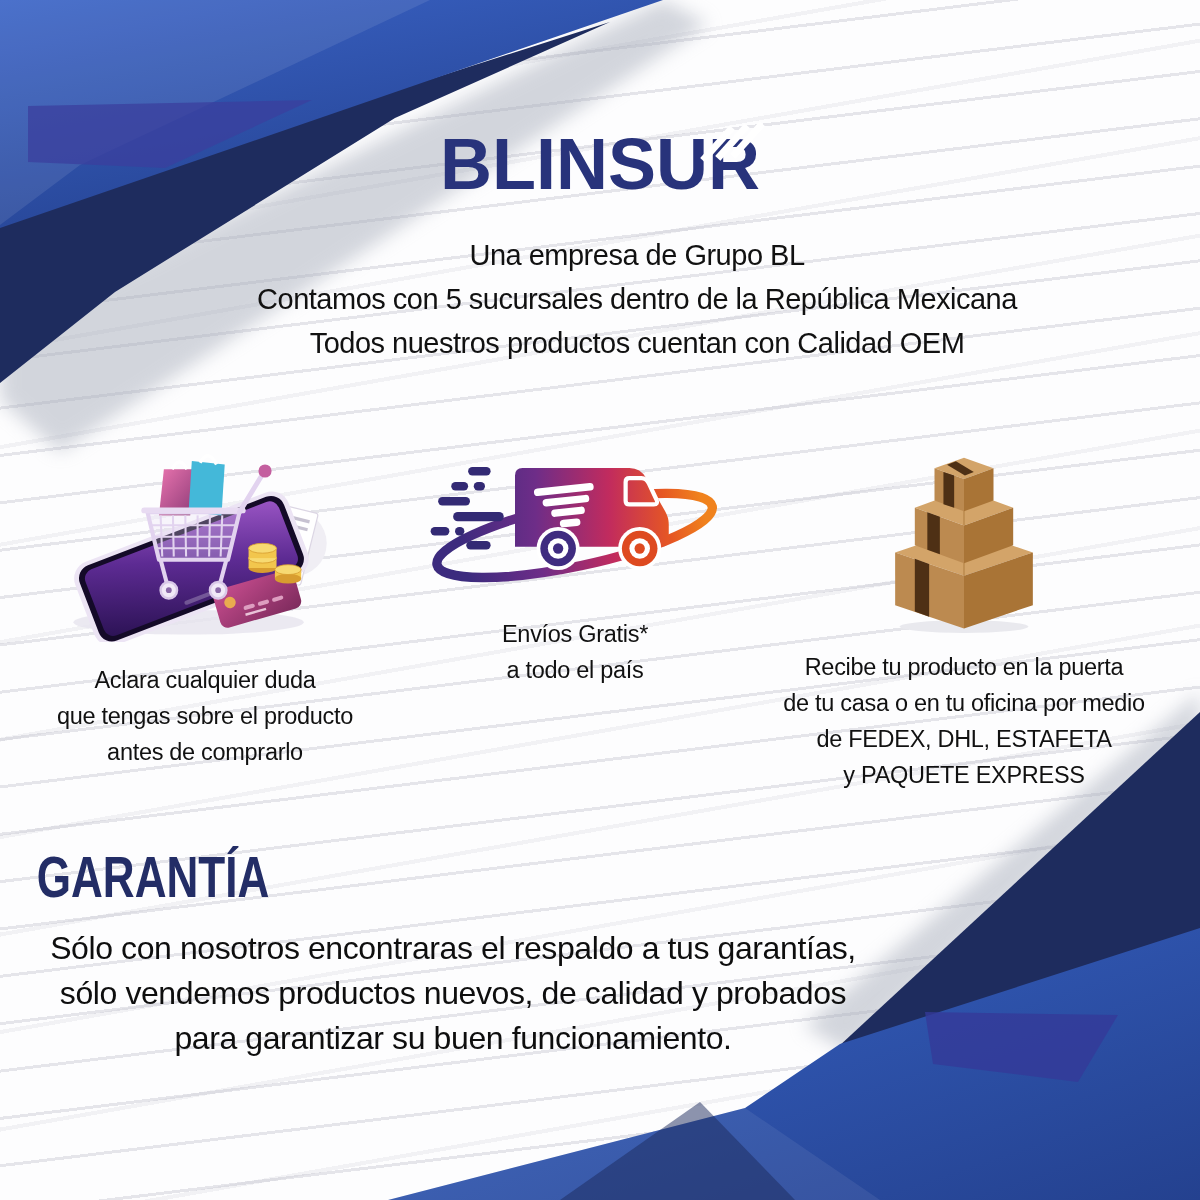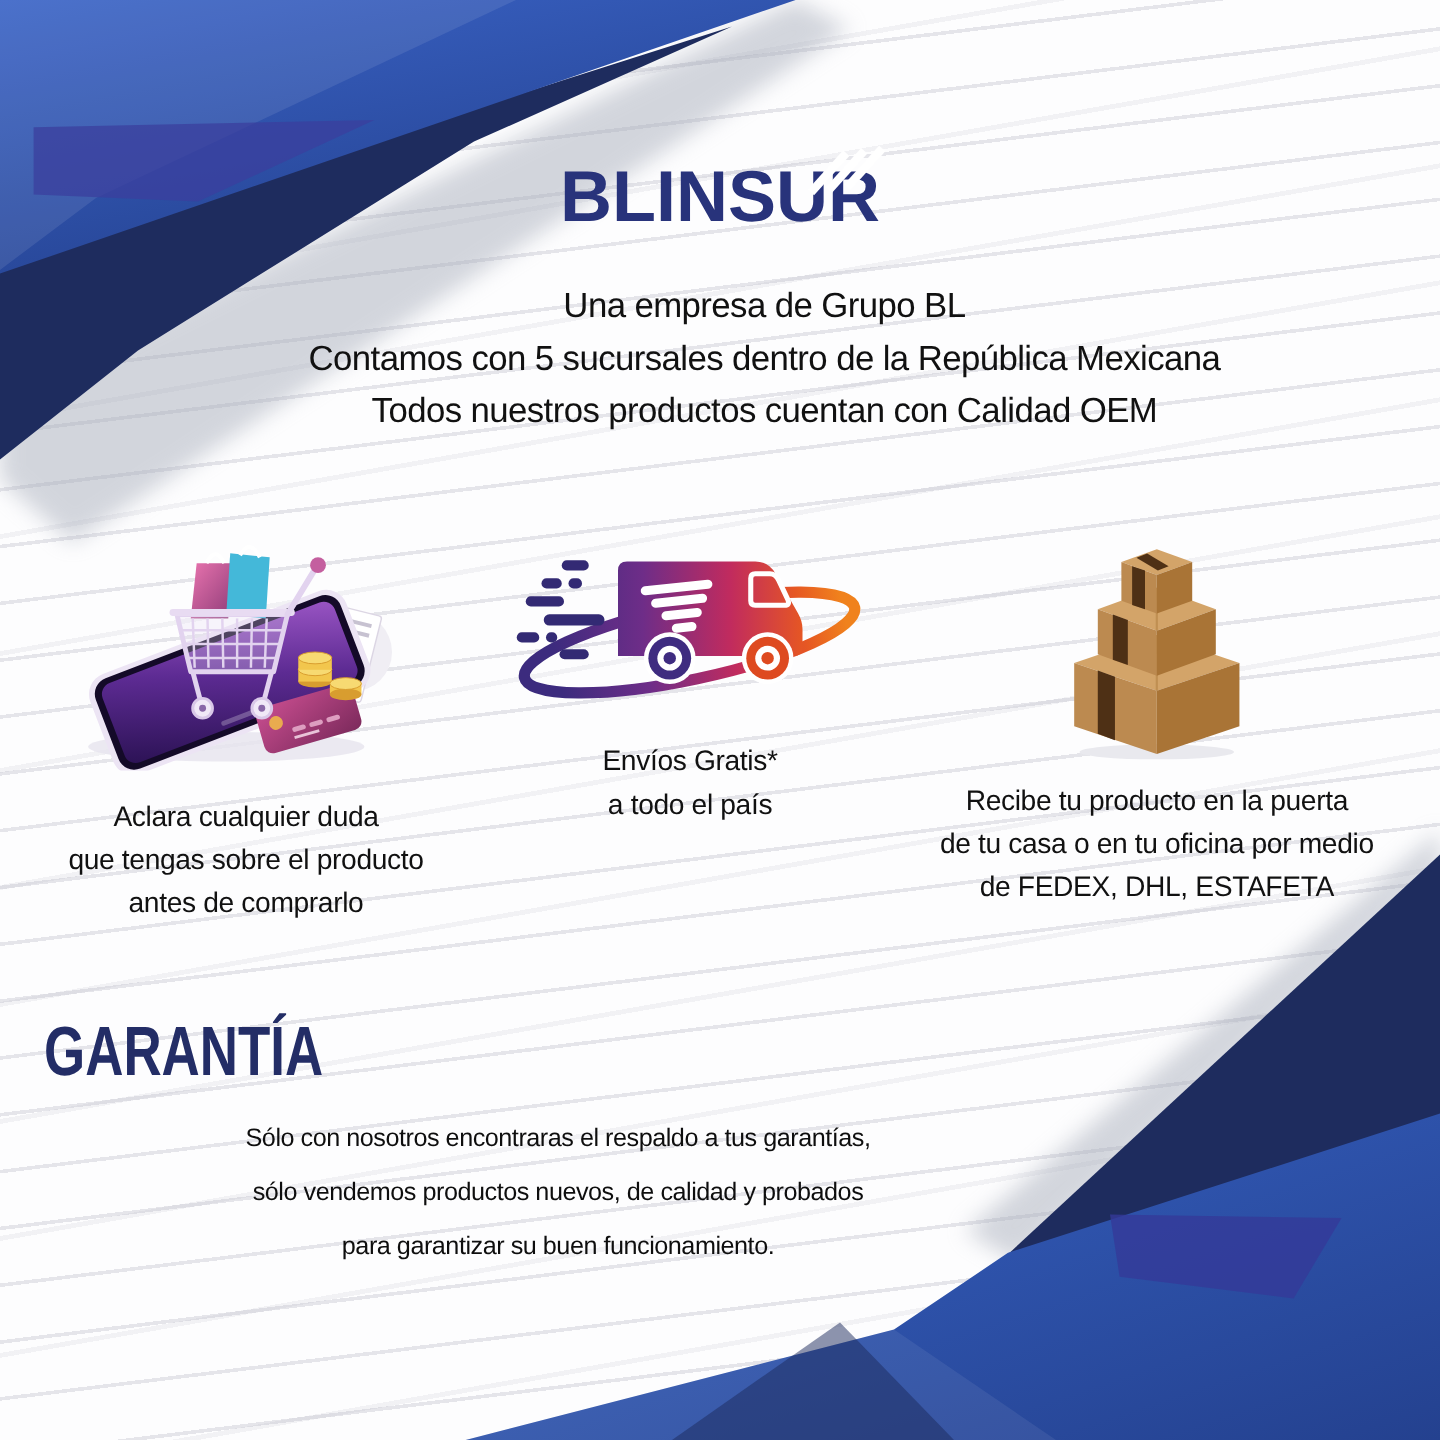--- a/index.html
+++ b/index.html
@@ -10,21 +10,21 @@
   .stripes{
     position:absolute;inset:-90px;pointer-events:none;
     background:
       repeating-linear-gradient(-7deg, rgba(0,0,0,0) 0 44px, rgba(183,183,196,.34) 44px 47px),
       repeating-linear-gradient(-10deg, rgba(0,0,0,0) 0 92px, rgba(183,183,196,.16) 92px 96px);
   }
   .decor{position:absolute;inset:0;pointer-events:none;}
 
   .logo-wrap{position:absolute;top:116px;left:0;width:100%;text-align:center;}
   .logo{
-    position:relative;display:inline-block;font-weight:bold;font-size:60px;line-height:96px;
+    position:relative;display:inline-block;font-weight:bold;font-size:72px;line-height:96px;
     letter-spacing:0px;color:#28337b;
   }
   .logo-slashes{position:absolute;top:6px;right:-4px;width:60px;height:50px;}
   .logo-slashes i{position:absolute;display:block;width:7px;height:44px;background:#ffffff;transform:rotate(42deg);}
   .logo-slashes i:nth-child(1){left:10px;top:0;}
   .logo-slashes i:nth-child(2){left:25px;top:-2px;}
   .logo-slashes i:nth-child(3){left:40px;top:-4px;}
 
   .tagline{position:absolute;top:233px;left:0;width:100%;text-align:center;
     font-size:29px;line-height:44px;letter-spacing:-0.5px;color:#111;padding-left:37px;}
@@ -41,21 +41,21 @@
   .f3{top:445px;left:758px;width:412px;}
   .f3 .icon{height:188px;}
   .f3 .caption{margin-top:16px;}
 
   .warranty-head{position:absolute;top:846px;left:0;width:872px;text-align:left;}
   .warranty-head .txt{
     display:inline-block;font-weight:bold;font-size:58px;line-height:62px;color:#232d66;
     transform:scaleX(.76);transform-origin:center;letter-spacing:0;
   }
   .warranty-body{position:absolute;top:926px;left:0;width:906px;text-align:center;
-    font-size:21px;line-height:45px;letter-spacing:-0.4px;color:#0e0e0e;padding-left:12px;}
+    font-size:32px;line-height:45px;letter-spacing:-0.4px;color:#0e0e0e;}
 </style>
 </head>
 <body>
 
 <div class="canvas">
 
   <div class="stripes"></div>
 
   <svg class="decor" viewBox="0 0 1200 1200" width="1200" height="1200">
     <defs>
@@ -262,20 +262,21 @@
         <polygon points="66,22 76,18 96,30 86,34" fill="#4e3015"></polygon>
         <polygon points="52,26 85,38 85,74 52,62" fill="#bc8a50"></polygon>
         <polygon points="118,26 85,38 85,74 118,62" fill="#a97436"></polygon>
         <polygon points="62,30 74,34 74,70 62,66" fill="#4e3015"></polygon>
       </svg>
     </div>
     <p class="caption">
       <span>Recibe tu producto en la puerta</span><br>
       <span>de tu casa o en tu oficina por medio</span><br>
       <span>de FEDEX, DHL, ESTAFETA</span><br>
+      <span>y PAQUETE EXPRESS</span>
     </p>
   </section>
 
   <div class="warranty-head">
     <span class="txt">GARANTÍA</span>
   </div>
   <div class="warranty-body">
     <div>Sólo con nosotros encontraras el respaldo a tus garantías,</div>
     <div>sólo vendemos productos nuevos, de calidad y probados</div>
     <div>para garantizar su buen funcionamiento.</div>

